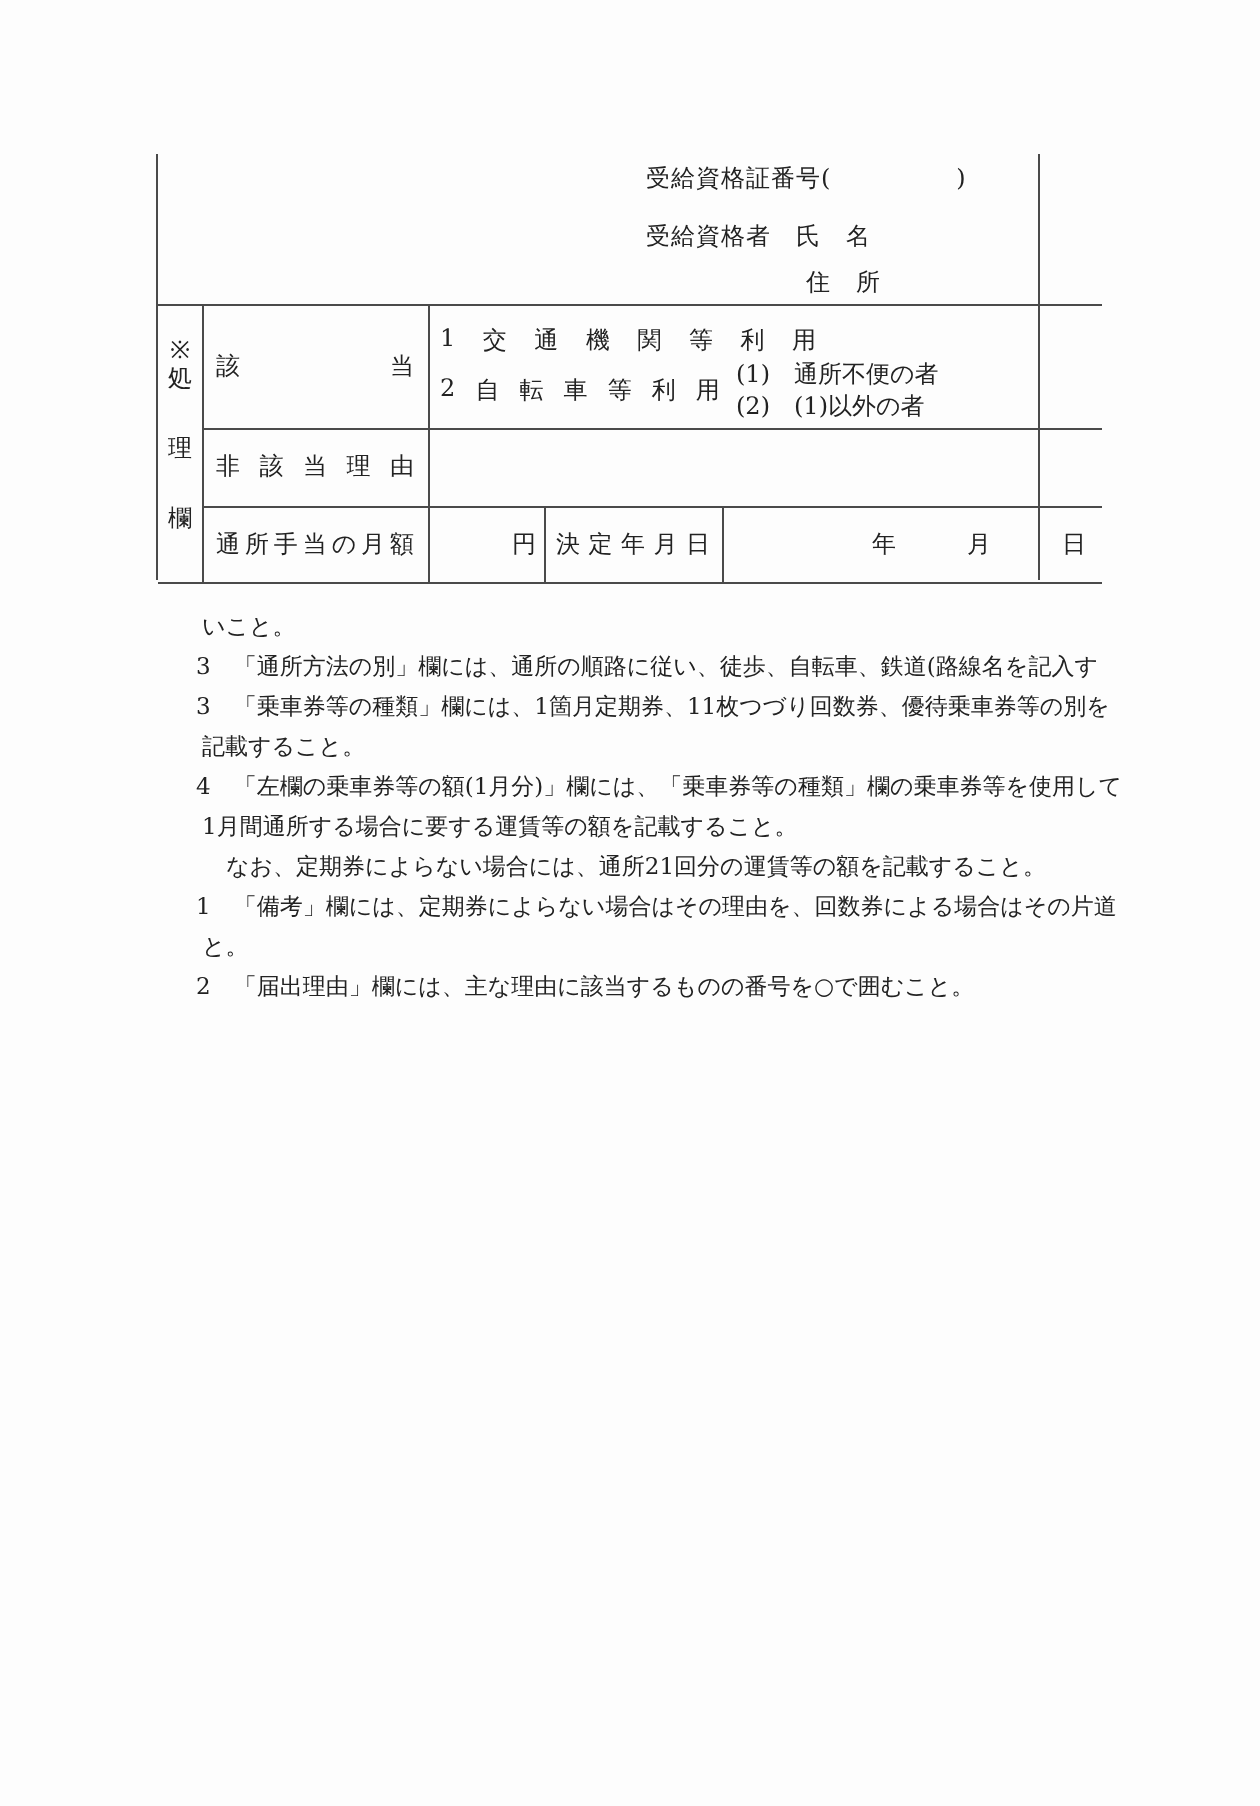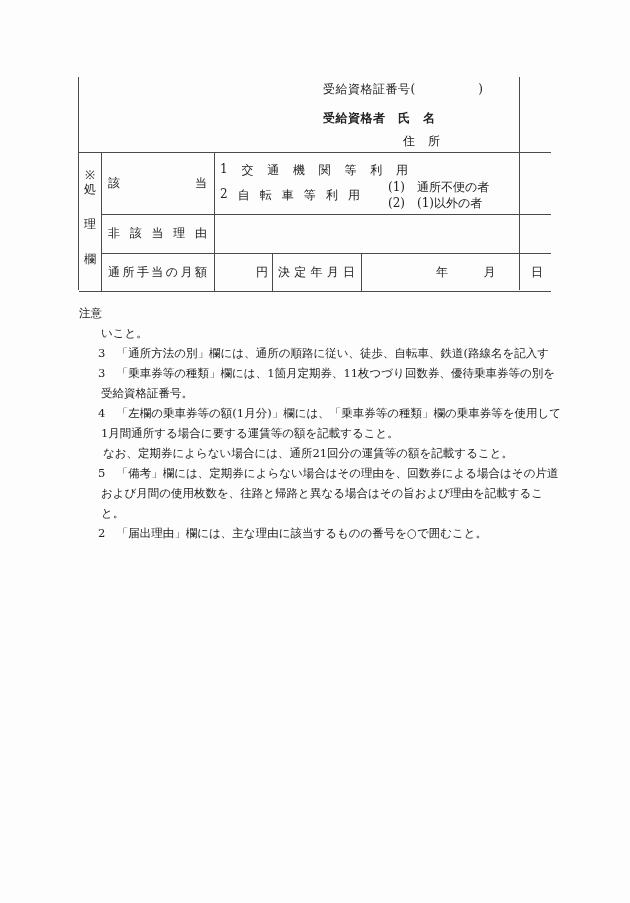--- a/index.html
+++ b/index.html
@@ -13,21 +13,21 @@
   .vline{position:absolute;width:1px;background:#4a4a4a;}
 
   
   .form{
     position:absolute;left:78px;top:77px;width:442px;height:213px;
     border-left:1px solid #4a4a4a;border-right:1px solid #4a4a4a;
     box-sizing:border-box;
   }
   .hl{position:absolute;white-space:nowrap;letter-spacing:0.5px;}
   .hl1{left:244px;top:4px;}
-  .hl2{left:244px;top:33px;font-weight:bold;}
+  .hl2{left:244px;top:33px;}
   .hl3{left:324px;top:56px;font-family:Liberation Mono, monospace;}
 
   
   .tbl{
     position:absolute;left:0;top:75px;width:472px;height:138px;
     border-top:1px solid #4a4a4a;border-bottom:1px solid #4a4a4a;
     box-sizing:content-box;
   }
   .v1{left:22px;top:0;height:138px;}
   .v2{left:135px;top:0;height:138px;}
@@ -45,30 +45,30 @@
   .rowA{top:0;height:61px;} .rowB{top:61px;height:39px;} .rowC{top:100px;height:38px;}
   .yen{left:135px;width:58px;top:100px;height:38px;justify-content:flex-end;padding-right:4px;}
   .decide{left:193px;width:89px;top:100px;height:38px;padding:0 6px;}
   .ymd{left:282px;width:190px;top:100px;height:38px;padding-left:75px;padding-right:8px;}
 
   [data-justify]{display:flex;justify-content:space-between;width:100%;}
 
   .opt{position:absolute;white-space:nowrap;}
   .opt1{left:141px;top:9px;width:188px;}
   .opt2{left:141px;top:34px;width:140px;}
-  .subs{position:absolute;left:289px;top:26px;line-height:16px;white-space:nowrap;margin-left:20px;}
+  .subs{position:absolute;left:289px;top:26px;line-height:16px;white-space:nowrap;}
 
   
   .notes{position:absolute;left:78px;top:303px;width:500px;
          font-size:11.5px;line-height:20px;}
   .nline{white-space:nowrap;}
   .nt{margin-left:1px;}
   .nn{margin-left:20px;}
   .nc{margin-left:23px;}
-  .nx{margin-left:25px;}
+  .nx{margin-left:35px;}
 </style>
 </head>
 <body>
 
 <div class="form">
   <div class="hl hl1">受給資格証番号(　　　　　)</div>
   <div class="hl hl2">受給資格者　氏　名</div>
   <div class="hl hl3">住　所</div>
 
   <div class="tbl">
@@ -157,25 +157,23 @@
       <div data-justify="">
           <span>年</span>
           <span>月</span>
           <span>日</span>
         </div>
     </div>
   </div>
 </div>
 
 <div class="notes">
-  <div class="nline nt">注意</div>
   <div class="nline nc">いこと。</div>
   <div class="nline nn">3　「通所方法の別」欄には、通所の順路に従い、徒歩、自転車、鉄道(路線名を記入す</div>
   <div class="nline nn">3　「乗車券等の種類」欄には、1箇月定期券、11枚つづり回数券、優待乗車券等の別を</div>
-  <div class="nline nc">受給資格証番号。</div>
+  <div class="nline nc">記載すること。</div>
   <div class="nline nn">4　「左欄の乗車券等の額(1月分)」欄には、「乗車券等の種類」欄の乗車券等を使用して</div>
   <div class="nline nc">1月間通所する場合に要する運賃等の額を記載すること。</div>
   <div class="nline nx">なお、定期券によらない場合には、通所21回分の運賃等の額を記載すること。</div>
-  <div class="nline nn">5　「備考」欄には、定期券によらない場合はその理由を、回数券による場合はその片道</div>
-  <div class="nline nc">および月間の使用枚数を、往路と帰路と異なる場合はその旨および理由を記載するこ</div>
+  <div class="nline nn">1　「備考」欄には、定期券によらない場合はその理由を、回数券による場合はその片道</div>
   <div class="nline nc">と。</div>
   <div class="nline nn">2　「届出理由」欄には、主な理由に該当するものの番号を○で囲むこと。</div>
 </div>
 
 </body></html>

